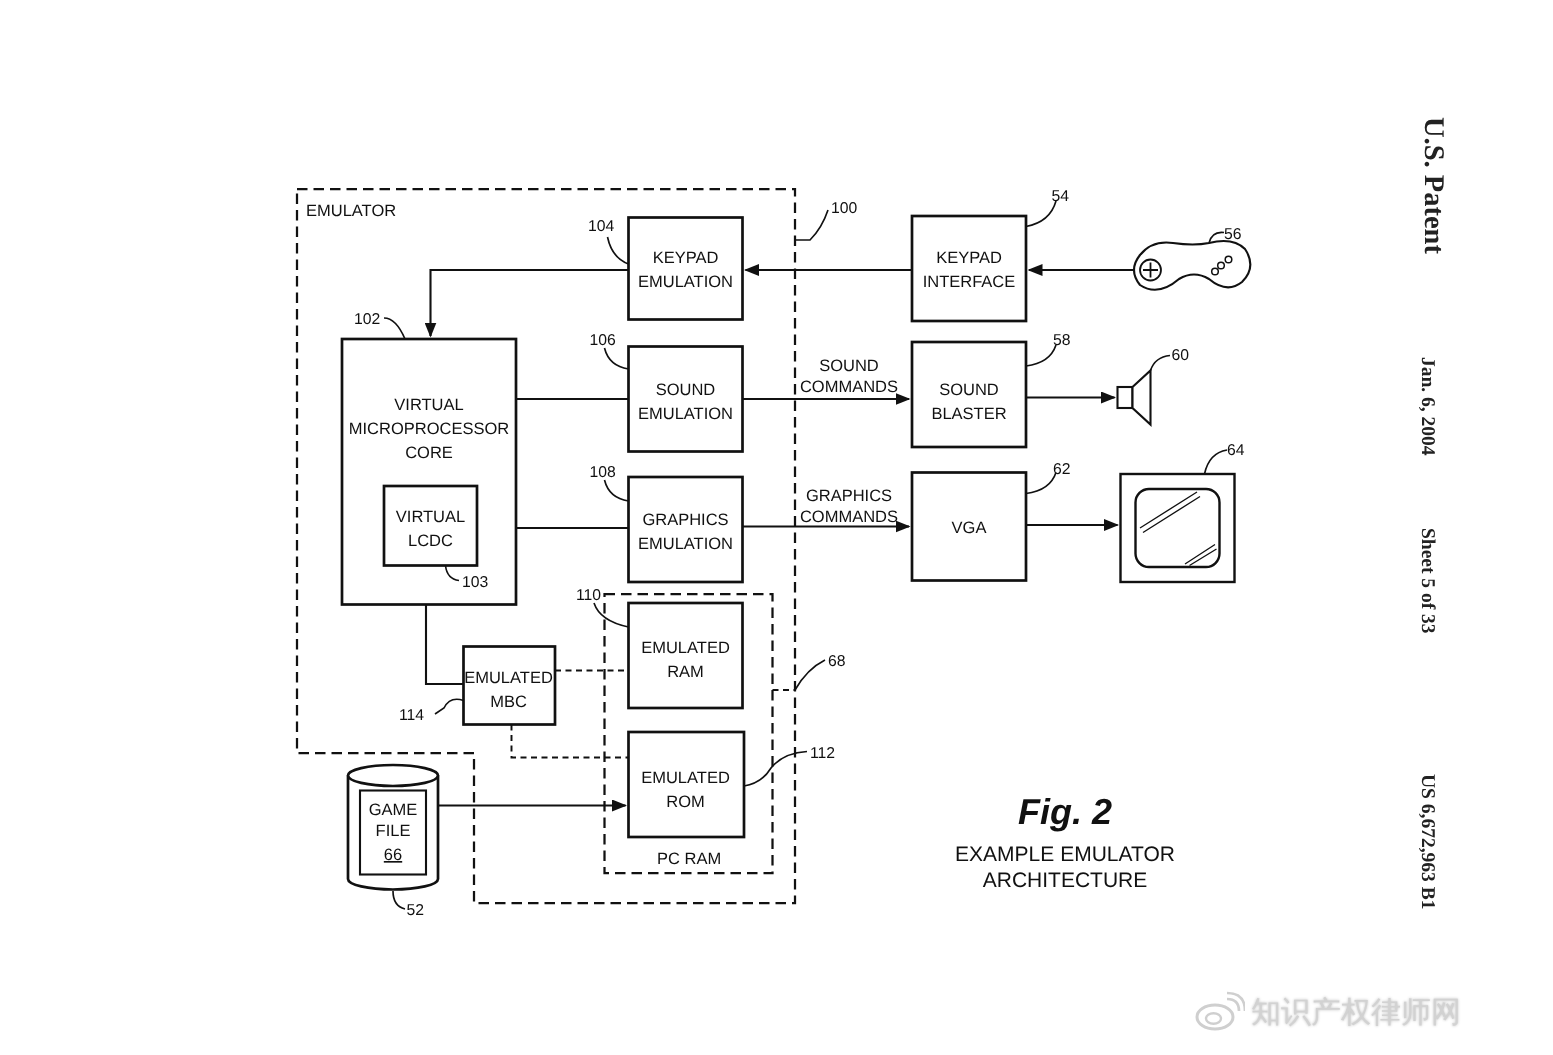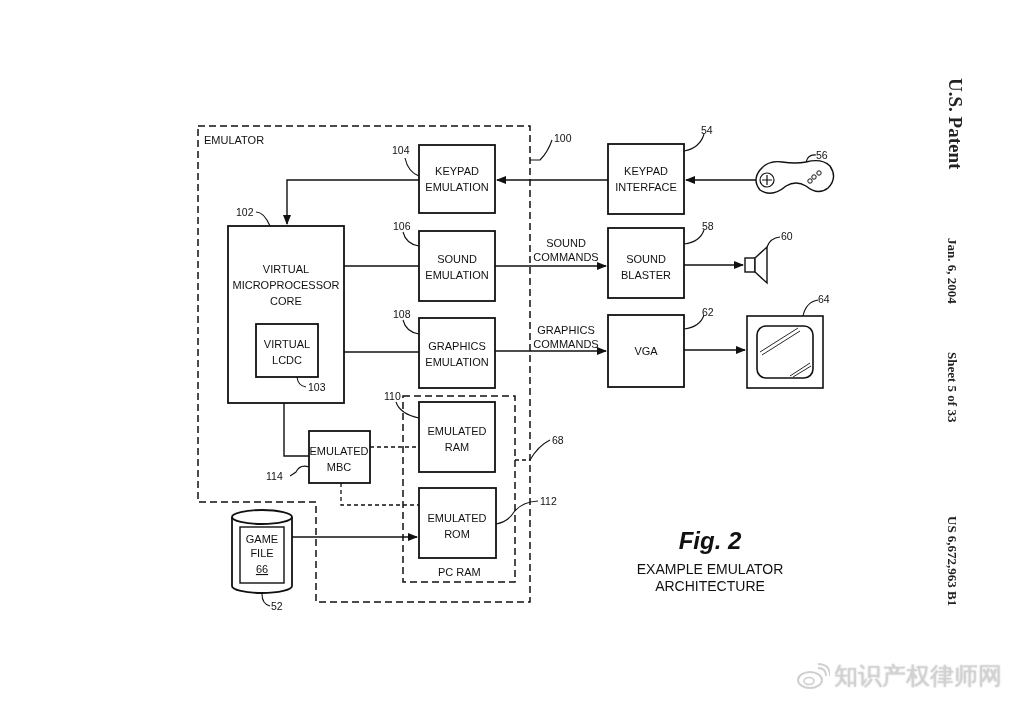--- a/index.html
+++ b/index.html
@@ -10,21 +10,21 @@
   .box { fill: #fff; stroke: #111; stroke-width: 1.8; }
   .ln { stroke: #111; stroke-width: 1.4; fill: none; }
   .dash { stroke: #111; stroke-width: 1.5; fill: none; stroke-dasharray: 7 4; }
   .dash-s { stroke: #111; stroke-width: 1.3; fill: none; stroke-dasharray: 4 3; }
   .leader { stroke: #111; stroke-width: 1.1; fill: none; }
   .fig { font-family: "Liberation Sans", sans-serif; font-size: 24px; font-style: italic; font-weight: bold; fill: #111; }
   .cap { font-family: "Liberation Sans", sans-serif; font-size: 14px; fill: #111; }
   .side { position: absolute; left: 944px; font-family: "Liberation Serif", serif; color: #222; writing-mode: vertical-rl; white-space: nowrap; }
   .side.big { font-size: 19px; font-weight: bold; }
   .side.small { font-size: 13px; font-weight: bold; }
-  .wm { position: absolute; left: 796px; top: 660px; display: flex; align-items: center; gap: 4px; color: #d2d2d2; font-family: "DejaVu Sans", sans-serif; font-size: 24px; text-shadow: 0 0 2px #bbb; }
+  .wm { position: absolute; left: 796px; top: 660px; display: flex; align-items: center; gap: 4px; color: #d2d2d2; font-family: "DejaVu Sans", sans-serif; font-size: 20px; text-shadow: 0 0 2px #bbb; }
   .wm-logo { width: 34px; height: 28px; }
 </style>
 </head>
 <body>
 
 <svg id="diagram" viewBox="0 0 1035 703">
   <defs>
     <marker id="arr" markerWidth="10" markerHeight="8" refX="9" refY="4" orient="auto" markerUnits="userSpaceOnUse">
       <path d="M0,0 L10,4 L0,8 z" fill="#111"></path>
     </marker>

